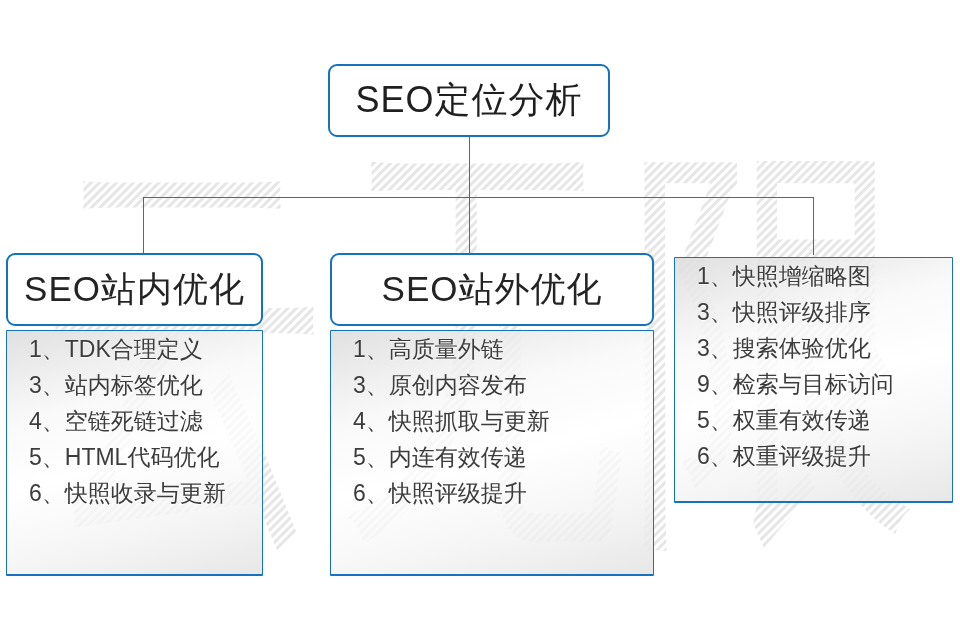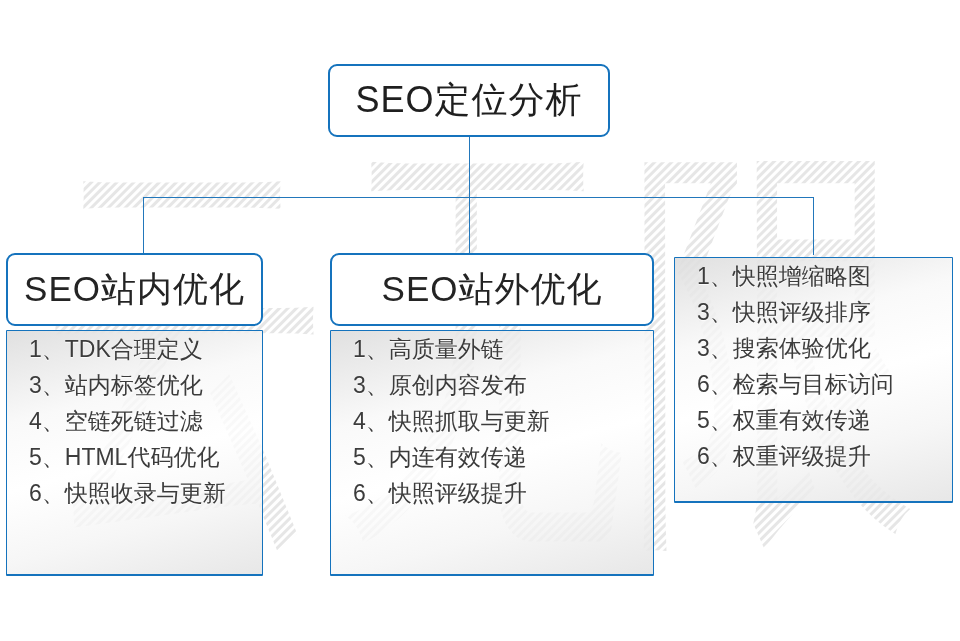--- a/index.html
+++ b/index.html
@@ -100,20 +100,20 @@
       </ul>
     </div>
   </div>
 
   <div class="column col-3">
     <div class="panel">
       <ul>
         <li>1、快照增缩略图</li>
         <li>3、快照评级排序</li>
         <li>3、搜索体验优化</li>
-        <li>6、检索与目标访问</li>
+        <li>9、检索与目标访问</li>
         <li>5、权重有效传递</li>
         <li>6、权重评级提升</li>
       </ul>
     </div>
   </div>
 
 </div>
 
 </body></html>

